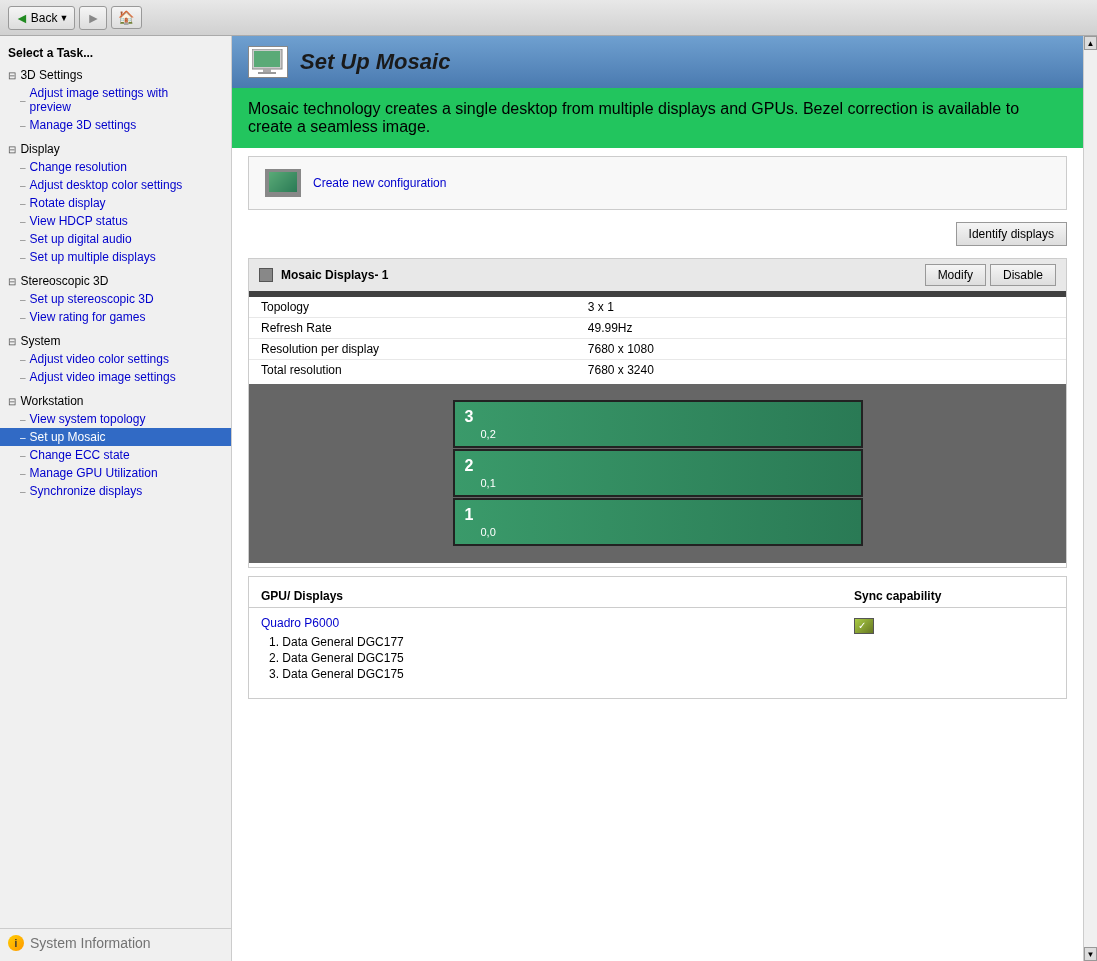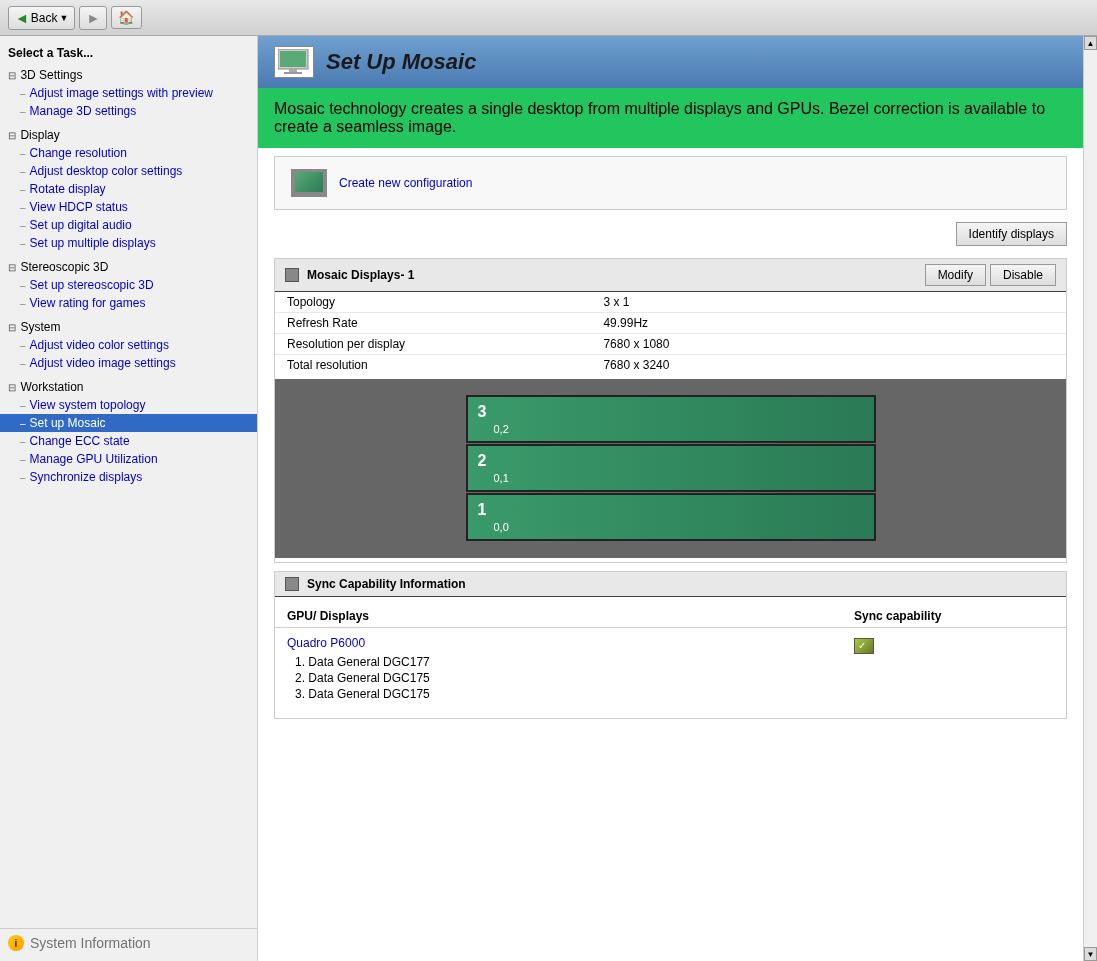--- a/index.html
+++ b/index.html
@@ -36,21 +36,21 @@
 
     
     .main-layout {
       display: flex;
       flex: 1;
       overflow: hidden;
     }
 
     
     .sidebar {
-      width: 258px;
+      width: 232px;
       background: #f0f0f0;
       border-right: 1px solid #ccc;
       overflow-y: auto;
       padding: 4px 0;
       display: flex;
       flex-direction: column;
     }
     .sidebar-title {
       font-size: 12px;
       font-weight: bold;
@@ -178,21 +178,21 @@
       margin: 8px 16px;
       border: 1px solid #ccc;
       background: #fff;
     }
     .section-header {
       background: #e8e8e8;
       padding: 5px 10px;
       display: flex;
       align-items: center;
       gap: 8px;
-      border-bottom: 1px solid #404040;
+      border-bottom: 6px solid #404040;
     }
     .section-header-icon {
       width: 14px; height: 14px;
       background: #888;
       border: 1px solid #555;
     }
     .section-header-title {
       font-size: 12px;
       font-weight: bold;
       color: #000;
@@ -493,24 +493,20 @@
               </div>
               <div class="display-item">
                 <div class="display-num">1</div>
                 <div class="display-coord">0,0</div>
               </div>
             </div>
         </div>
       </div>
 
       <div class="section-box">
-        <div class="section-header">
-          <div class="section-header-icon"></div>
-          <span class="section-header-title">Sync Capability Information</span>
-        </div>
         <div style="padding: 8px 0;">
           <div class="sync-header-row">
             <div class="col1">GPU/ Displays</div>
             <div class="col2">Sync capability</div>
           </div>
           <div class="sync-body">
             <div style="display:flex;">
               <div style="flex:1;">
                 <div class="gpu-name">Quadro P6000</div>
                 <div class="display-list" id="sync-display-list">

